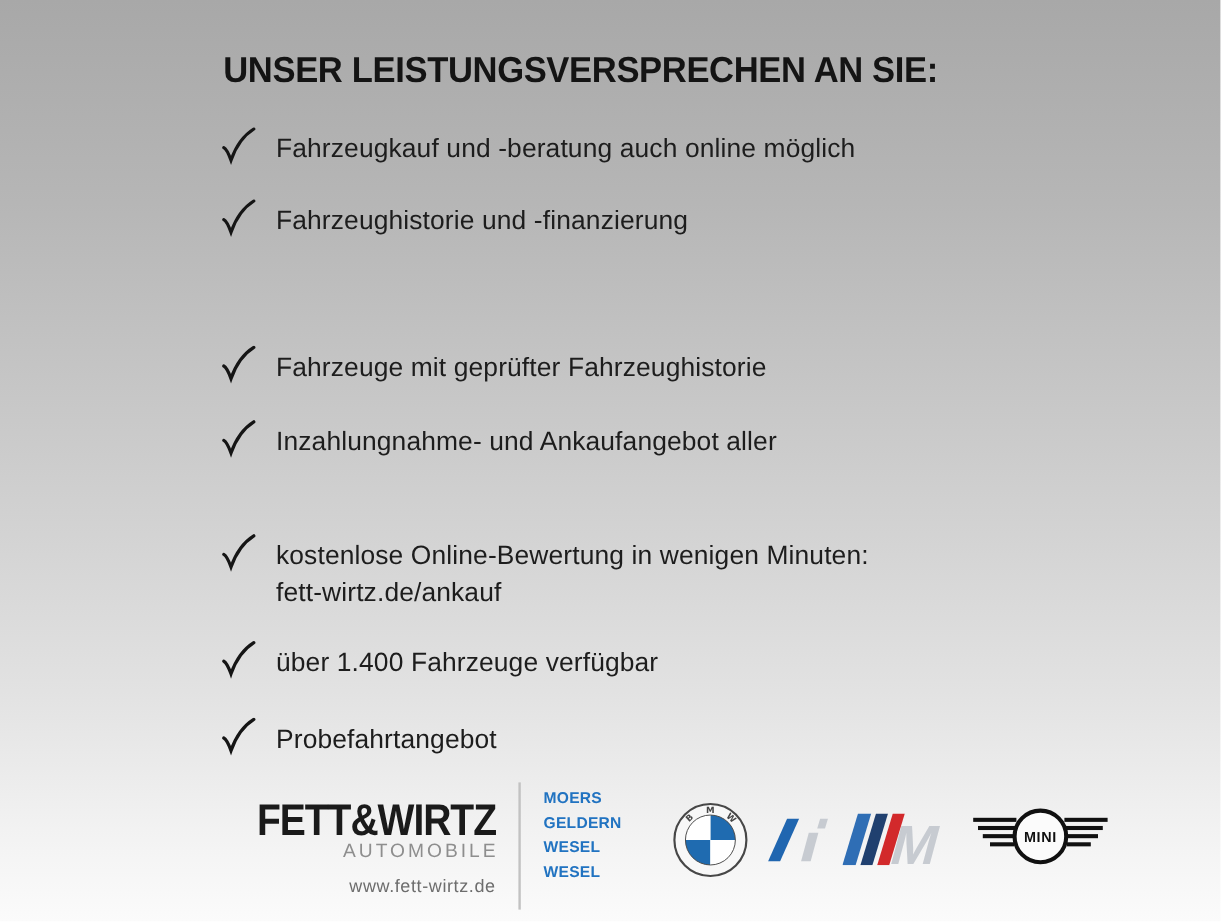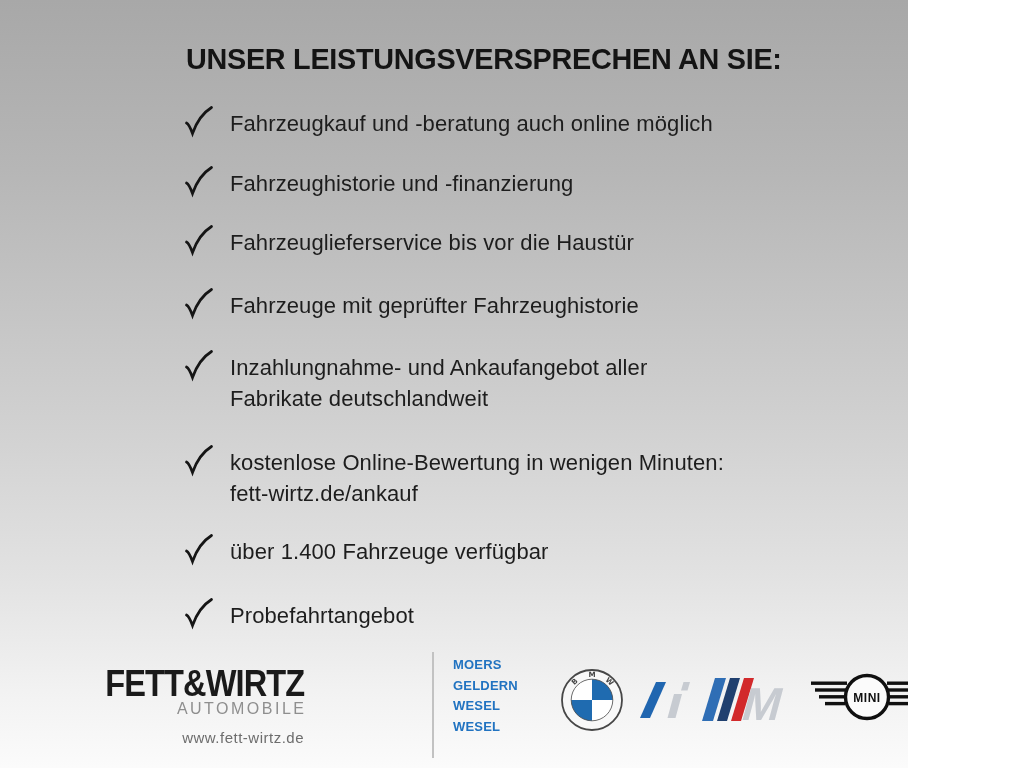--- a/index.html
+++ b/index.html
@@ -3,21 +3,21 @@
 <meta charset="utf-8">
 <style>
   html, body {
     margin: 0; padding: 0;
     width: 1024px; height: 768px;
     overflow: hidden;
     font-family: "Liberation Sans", sans-serif;
   }
   .stage {
     position: relative;
-    width: 908px; height: 768px;
+    width: 1017px; height: 768px;
     background: linear-gradient(180deg,
       #a8a8a8 0%, #b6b6b6 22%, #c6c6c6 42%,
       #d3d3d3 58%, #e2e2e2 75%, #f2f2f2 90%, #fbfbfb 100%);
     overflow: hidden;
   }
   .page-title {
     position: absolute;
     left: 186px; top: 42px;
     font-size: 30px;
     font-weight: bold;
@@ -119,45 +119,36 @@
 
   <div class="item" style="top:168px">
     <svg class="check" width="30" height="32" viewBox="0 0 30 32">
         <path d="M2.5,17 C4.5,18 6.5,22 8.5,27.5 C12.5,16 19.5,6.5 27.5,1.5" fill="none" stroke="#151515" stroke-width="2.7" stroke-linecap="round"></path>
       </svg>
     <div class="item-text">
         <span>Fahrzeughistorie und -finanzierung</span>
       </div>
   </div>
 
-  <div class="item" style="top:227px">
-    <svg class="check" width="30" height="32" viewBox="0 0 30 32">
-        <path d="M2.5,17 C4.5,18 6.5,22 8.5,27.5 C12.5,16 19.5,6.5 27.5,1.5" fill="none" stroke="#151515" stroke-width="2.7" stroke-linecap="round"></path>
-      </svg>
-    <div class="item-text">
-        <span>Fahrzeuglieferservice bis vor die Haustür</span>
-      </div>
-  </div>
 
   <div class="item" style="top:290px">
     <svg class="check" width="30" height="32" viewBox="0 0 30 32">
         <path d="M2.5,17 C4.5,18 6.5,22 8.5,27.5 C12.5,16 19.5,6.5 27.5,1.5" fill="none" stroke="#151515" stroke-width="2.7" stroke-linecap="round"></path>
       </svg>
     <div class="item-text">
         <span>Fahrzeuge mit geprüfter Fahrzeughistorie</span>
       </div>
   </div>
 
   <div class="item" style="top:352px">
     <svg class="check" width="30" height="32" viewBox="0 0 30 32">
         <path d="M2.5,17 C4.5,18 6.5,22 8.5,27.5 C12.5,16 19.5,6.5 27.5,1.5" fill="none" stroke="#151515" stroke-width="2.7" stroke-linecap="round"></path>
       </svg>
     <div class="item-text">
       <span>Inzahlungnahme- und Ankaufangebot aller</span>
-      <span>Fabrikate deutschlandweit</span>
     </div>
   </div>
 
   <div class="item" style="top:447px">
     <svg class="check" width="30" height="32" viewBox="0 0 30 32">
         <path d="M2.5,17 C4.5,18 6.5,22 8.5,27.5 C12.5,16 19.5,6.5 27.5,1.5" fill="none" stroke="#151515" stroke-width="2.7" stroke-linecap="round"></path>
       </svg>
     <div class="item-text">
       <span>kostenlose Online-Bewertung in wenigen Minuten:</span>
       <span>fett-wirtz.de/ankauf</span>

